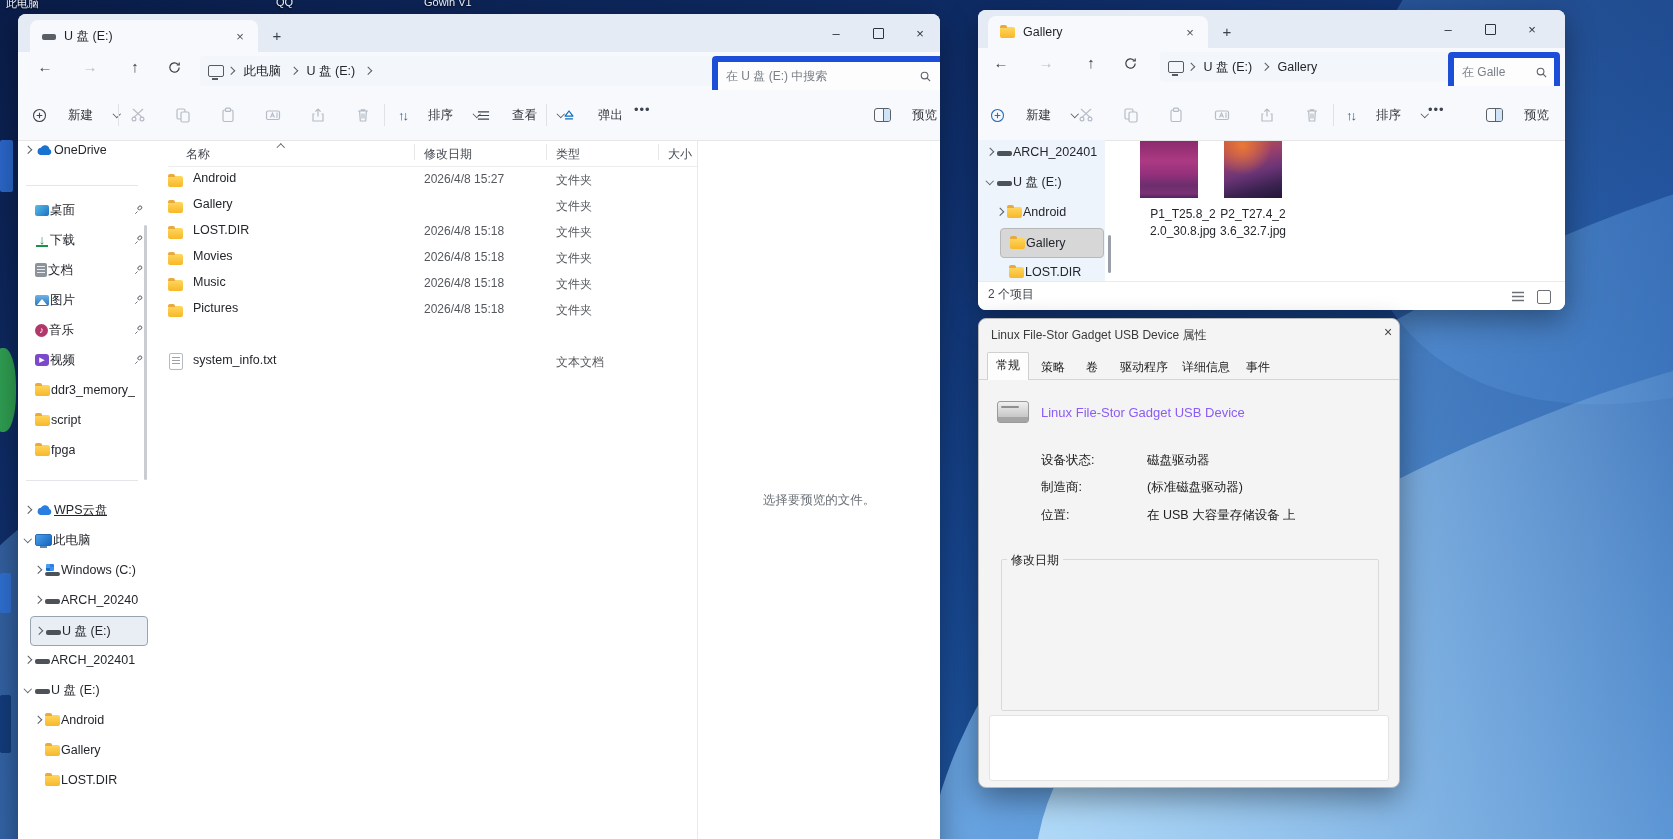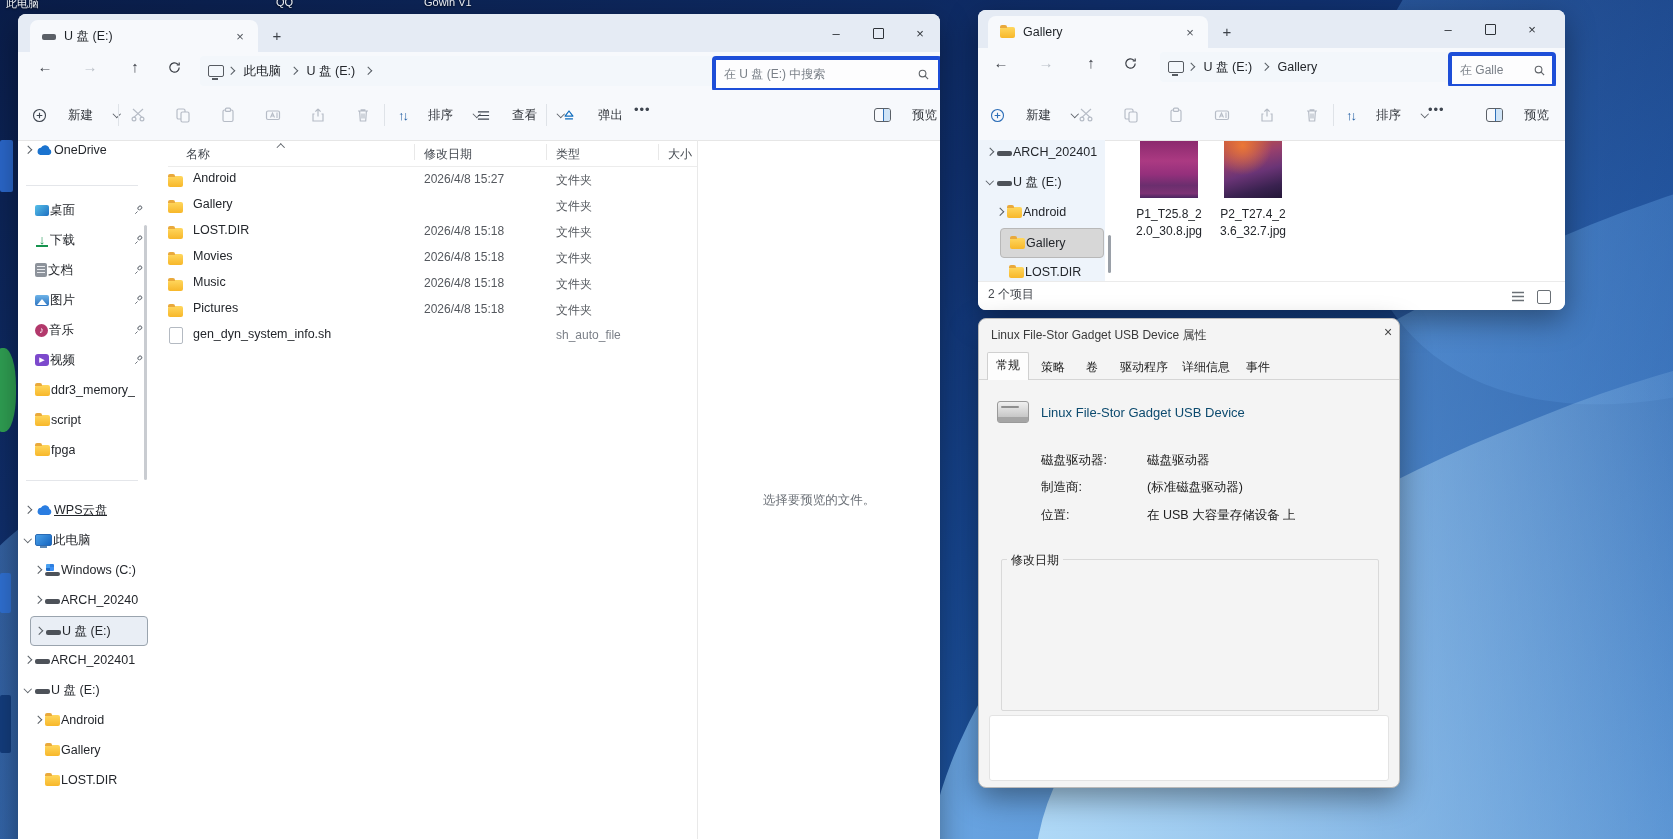--- a/index.html
+++ b/index.html
@@ -31,21 +31,21 @@
   .newtab{position:absolute;top:12px;width:22px;height:22px;text-align:center;line-height:20px;
        font-size:15px;color:#3c4148;}
   .cap-btn{position:absolute;top:6px;width:34px;height:26px;display:flex;align-items:center;
        justify-content:center;color:#2f3338;font-size:13px;}
   .cap-sq{width:9px;height:9px;border:1px solid #2f3338;border-radius:1px;}
   .navbar{position:absolute;left:0;top:38px;right:0;height:38px;background:#f7f9fc;}
   .navbtn{position:absolute;top:44px;font-size:15px;color:#3b3f46;width:26px;text-align:center;}
   .crumbbar{position:absolute;top:42px;height:30px;background:#f3f7fb;border-radius:4px;
        display:flex;align-items:center;font-size:12.5px;color:#23262b;gap:4px;padding:0 8px;}
   .crumb-item{padding:0 6px;}
-  .searchbox{position:absolute;top:42px;height:28px;background:#fdfdfe;border:4px solid #1d4ed8;
+  .searchbox{position:absolute;top:42px;height:28px;background:#fdfdfe;border:6px solid #1d4ed8;
        border-radius:4px;display:flex;align-items:center;}
   .searchbox input{border:0;outline:0;background:transparent;flex:1;font-size:12px;
        font-family:inherit;color:#23262b;padding:0 8px;min-width:0;}
   .searchbox input::placeholder{color:#7a8088;}
   .toolbar{position:absolute;left:0;right:0;background:#f7f9fc;border-bottom:1px solid #e6e6e6;}
   .tbtn{position:absolute;display:flex;align-items:center;gap:21px;height:30px;font-size:12.5px;color:#33373d;}
   .tsep{position:absolute;width:1px;height:22px;background:#dfe3e8;}
   .chv{display:inline-block;width:6px;height:6px;border-right:1.3px solid #5a6067;border-bottom:1.3px solid #5a6067;}
   .chv.r{transform:rotate(-45deg);}
   .chv.d{transform:rotate(45deg);margin-top:-3px;}
@@ -464,25 +464,25 @@
     <span class="fname">Music</span>
     <span class="fdate">2026/4/8 15:18</span>
     <span class="ftype">文件夹</span>
   </div>
   <div class="frow" style="top:282px;">
     <span class="ic ic-folder abs" style="left:18px;top:7px;"></span>
     <span class="fname">Pictures</span>
     <span class="fdate">2026/4/8 15:18</span>
     <span class="ftype">文件夹</span>
   </div>
-  <div class="frow" style="top:308px;">
-    <span class="ic ic-file abs" style="left:19px;top:5px;"></span>
-    <span class="fname">gen_dyn_system_info.sh</span>
+  <div class="frow" style="top:334px;">
+    <span class="ic ic-textfile abs" style="left:19px;top:5px;"></span>
+    <span class="fname">system_info.txt</span>
     <span class="fdate"></span>
-    <span class="ftype" style="color:#7a7f87;">sh_auto_file</span>
+    <span class="ftype">文本文档</span>
   </div>
 
   <div class="abs" style="left:679px;top:126px;width:1px;bottom:0;background:#e9e9e9;"></div>
   <span class="abs" style="left:680px;top:478px;width:242px;text-align:center;font-size:12.5px;color:#6a6f76;">选择要预览的文件。</span>
 </div>
 
 <div class="win" style="left:978px;top:10px;width:587px;height:300px;">
   <div class="tabbar">
     <div class="tab" style="left:10px;width:200px;">
       <span class="ic ic-folder"></span>
@@ -606,21 +606,21 @@
     <span class="ic ic-folder" style="margin-left:9px;"></span>
     <span class="lbl">Gallery</span>
   </div>
   <div class="sbi" style="top:248px;left:31px;width:93px;">
     <span class="ic ic-folder"></span>
     <span class="lbl">LOST.DIR</span>
   </div>
   <div class="abs" style="left:130px;top:225px;width:3px;height:38px;background:#9aa0a8;border-radius:2px;"></div>
 
   <div class="thumb" style="left:162px;top:131px;background:linear-gradient(180deg,#8c2a6e 0%,#ab3a82 35%,#95307c 58%,#6b2e6e 78%,#7c3274 92%,#4a2560 100%);"></div>
-  <div class="thumb-label" style="left:155px;top:196px;">P1_T25.8_22.0_30.8.jpg</div>
+  <div class="thumb-label" style="left:169px;top:196px;">P1_T25.8_22.0_30.8.jpg</div>
   <div class="thumb" style="left:246px;top:131px;background:radial-gradient(circle at 32% 8%,rgba(238,122,53,.95) 0%,rgba(238,122,53,0) 45%),linear-gradient(165deg,#c2513f 0%,#98406d 30%,#6a3476 55%,#3a2250 80%,#241738 100%);"></div>
   <div class="thumb-label" style="left:239px;top:196px;">P2_T27.4_23.6_32.7.jpg</div>
 
   <div class="abs" style="left:0;right:0;bottom:0;height:28px;border-top:1px solid #ebebeb;background:#fff;"></div>
   <span class="abs" style="left:10px;bottom:7px;font-size:12px;color:#44484e;">2 个项目</span>
   <span class="abs" style="right:40px;bottom:7px;">
     <svg width="14" height="13" viewBox="0 0 14 13">
         <path d="M1 2.5h12M1 6.5h12M1 10.5h12" stroke="#6a7076" stroke-width="1.3"></path>
       </svg>
   </span>
@@ -636,23 +636,23 @@
   <span class="dlg-tab" style="left:54px;top:36px;width:40px;">策略</span>
   <span class="dlg-tab" style="left:98px;top:36px;width:30px;">卷</span>
   <span class="dlg-tab" style="left:134px;top:36px;width:62px;">驱动程序</span>
   <span class="dlg-tab" style="left:196px;top:36px;width:62px;">详细信息</span>
   <span class="dlg-tab" style="left:260px;top:36px;width:38px;">事件</span>
 
   <span class="ic abs" style="left:18px;top:82px;width:30px;height:20px;border-radius:3px;background:linear-gradient(#f0f0f0,#b9b9b9);border:1px solid #9a9a9a;">
     <span style="position:absolute;left:3px;top:4px;width:18px;height:2px;background:#8f8f8f;border-radius:1px;"></span>
     <span style="position:absolute;left:0;bottom:0;width:100%;height:5px;background:#a5a5a5;border-radius:0 0 2px 2px;"></span>
   </span>
-  <span class="abs" style="left:62px;top:86px;font-size:13px;color:#0c4a6e;">Linux File-Stor Gadget USB Device</span>
-
-  <span class="fieldlabel" style="top:133px;">磁盘驱动器:</span>
+  <span class="abs" style="left:62px;top:86px;font-size:13px;color:#8b5cf6;">Linux File-Stor Gadget USB Device</span>
+
+  <span class="fieldlabel" style="top:133px;">设备状态:</span>
   <span class="fieldvalue" style="top:133px;">磁盘驱动器</span>
   <span class="fieldlabel" style="top:160px;">制造商:</span>
   <span class="fieldvalue" style="top:160px;">(标准磁盘驱动器)</span>
   <span class="fieldlabel" style="top:188px;">位置:</span>
   <span class="fieldvalue" style="top:188px;">在 USB 大容量存储设备 上</span>
 
   
   <div class="abs" style="left:22px;top:240px;width:376px;height:150px;border:1px solid #d9d9d9;border-radius:2px;"></div>
   <span class="abs" style="left:28px;top:233px;padding:0 4px;background:#f4f4f4;font-size:12px;color:#202020;">修改日期</span>
 

